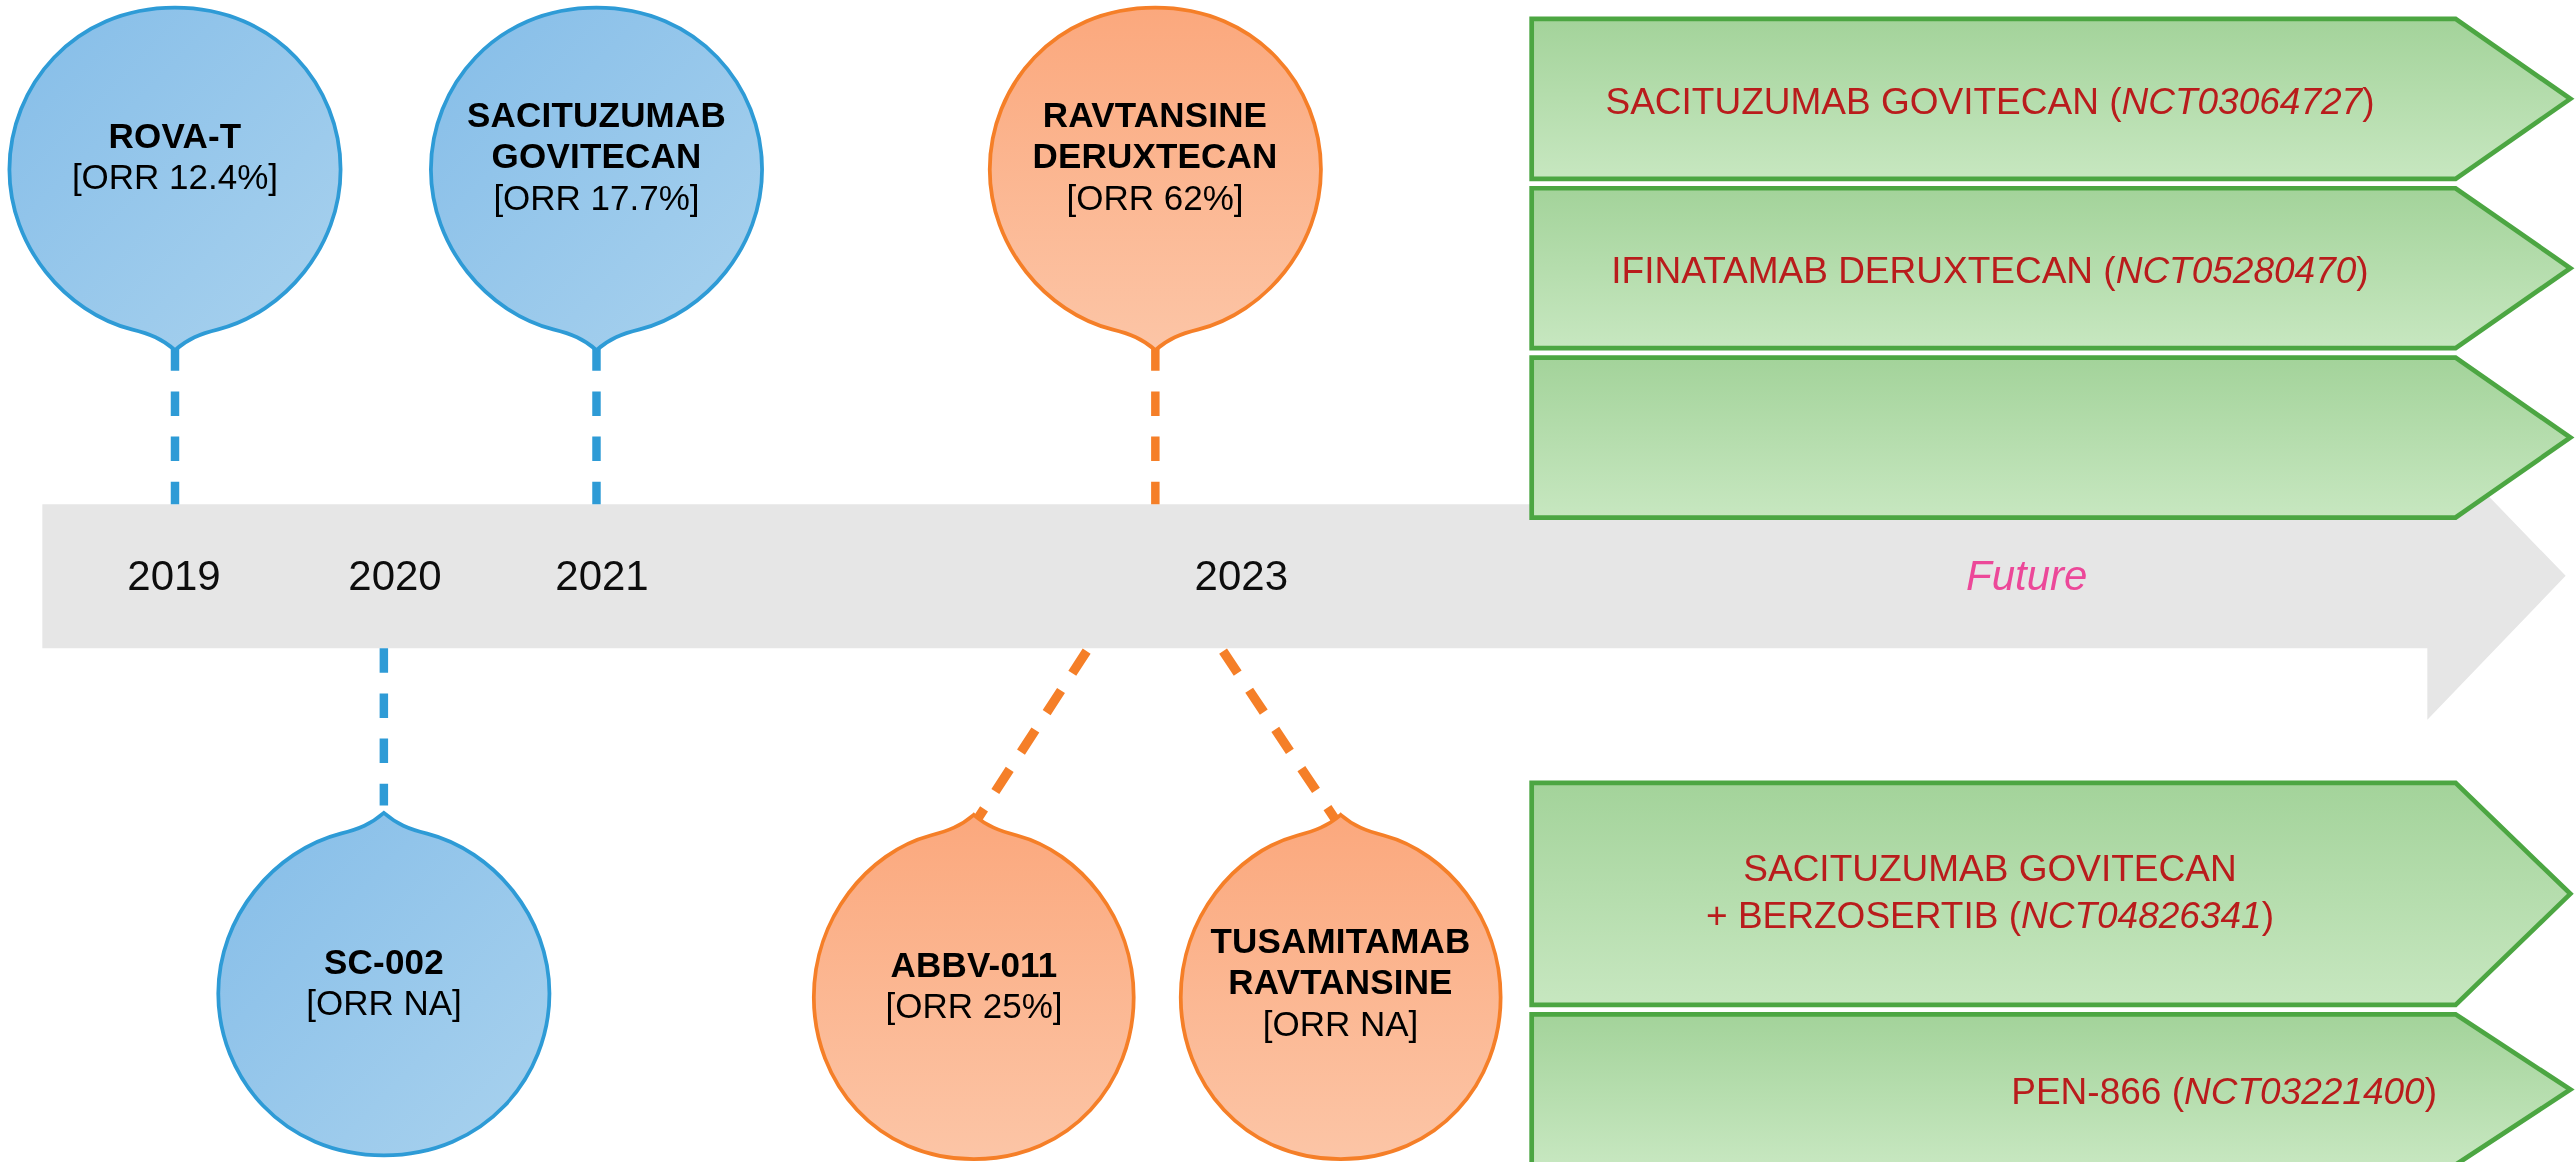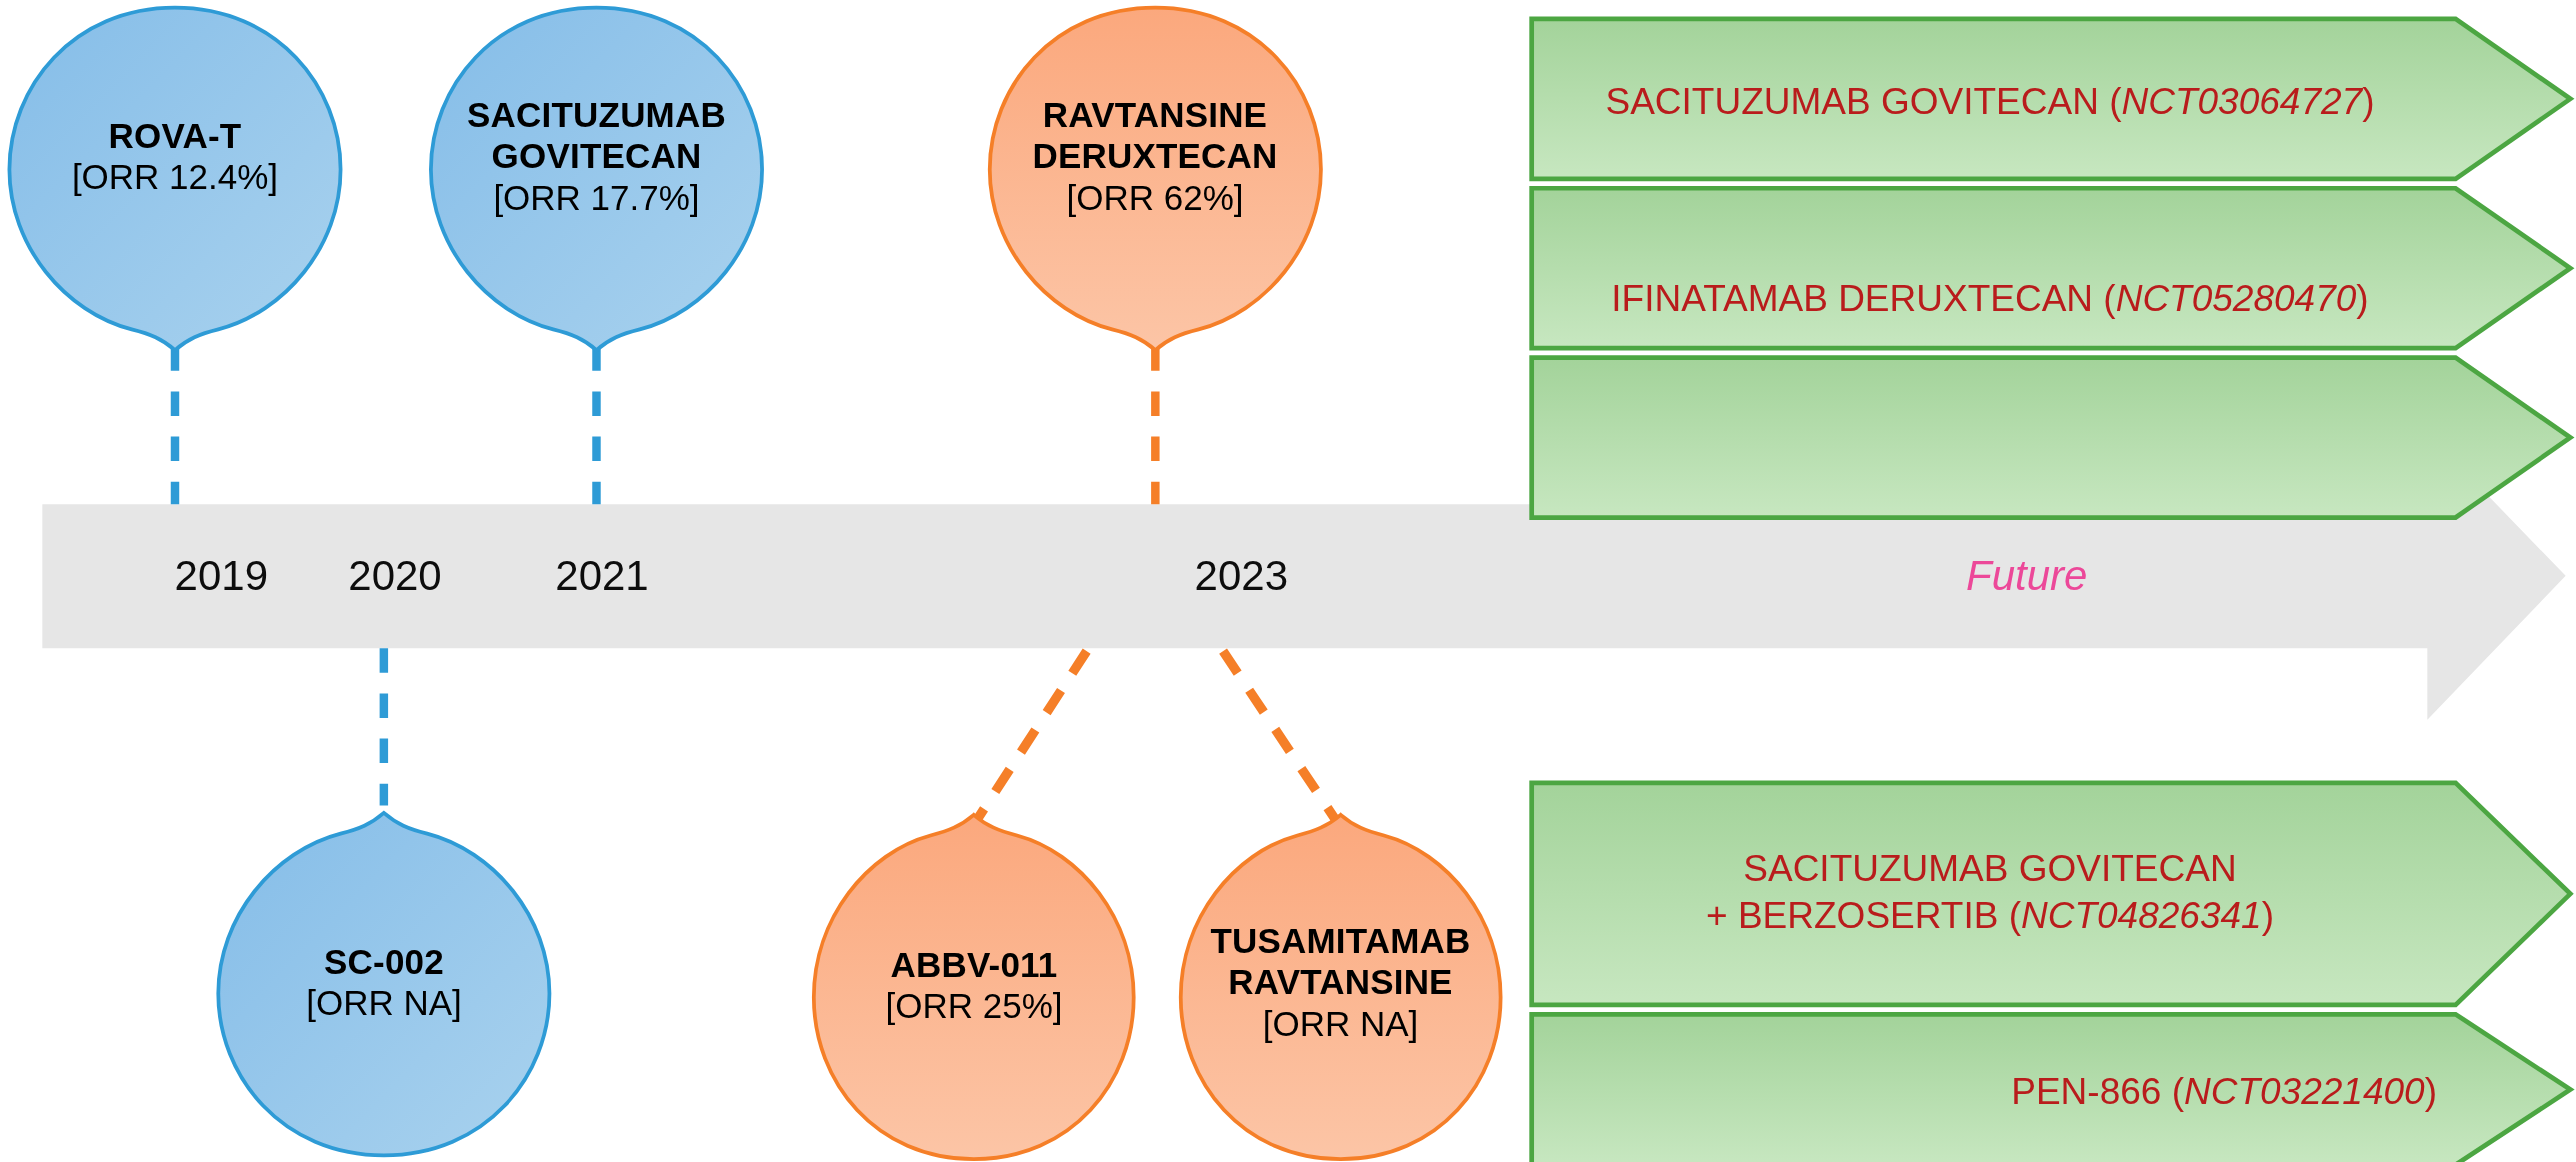--- a/index.html
+++ b/index.html
@@ -199,32 +199,32 @@
     <div class="bt-name">ABBV-011</div>
     <div class="bt-orr">[ORR 25%]</div>
   </div>
 
   <div class="balloon-text" style="left:1187px;top:920px;width:307px;">
     <div class="bt-name">TUSAMITAMAB</div>
     <div class="bt-name">RAVTANSINE</div>
     <div class="bt-orr">[ORR NA]</div>
   </div>
 
-  <div class="year-label" style="left:80px;top:552px;width:188px;text-align:right;">2019</div>
+  <div class="year-label" style="left:80px;top:552px;width:188px;">2019</div>
   <div class="year-label" style="left:301px;top:552px;width:188px;">2020</div>
   <div class="year-label" style="left:508px;top:552px;width:188px;">2021</div>
   <div class="year-label" style="left:1100px;top:552px;width:188px;text-align:right;">2023</div>
 
   <div class="future-label" style="left:1966px;top:552px;">Future</div>
 
   <div class="banner-text" style="left:1543px;top:78px;width:894px;">
     <span>SACITUZUMAB GOVITECAN</span><span> (</span><i>NCT03064727</i><span>)</span>
   </div>
 
-  <div class="banner-text" style="left:1543px;top:247px;width:894px;margin-top:28px;">
+  <div class="banner-text" style="left:1543px;top:247px;width:894px;">
     <span>IFINATAMAB DERUXTECAN</span><span> (</span><i>NCT05280470</i><span>)</span>
   </div>
 
 
   <div class="banner-text" style="left:1543px;top:845px;width:894px;">
     <div>SACITUZUMAB GOVITECAN</div>
     <div><span>+ BERZOSERTIB</span><span> (</span><i>NCT04826341</i><span>)</span></div>
   </div>
 
   <div class="banner-text" style="left:1543px;top:1068px;width:894px;text-align:right;">

